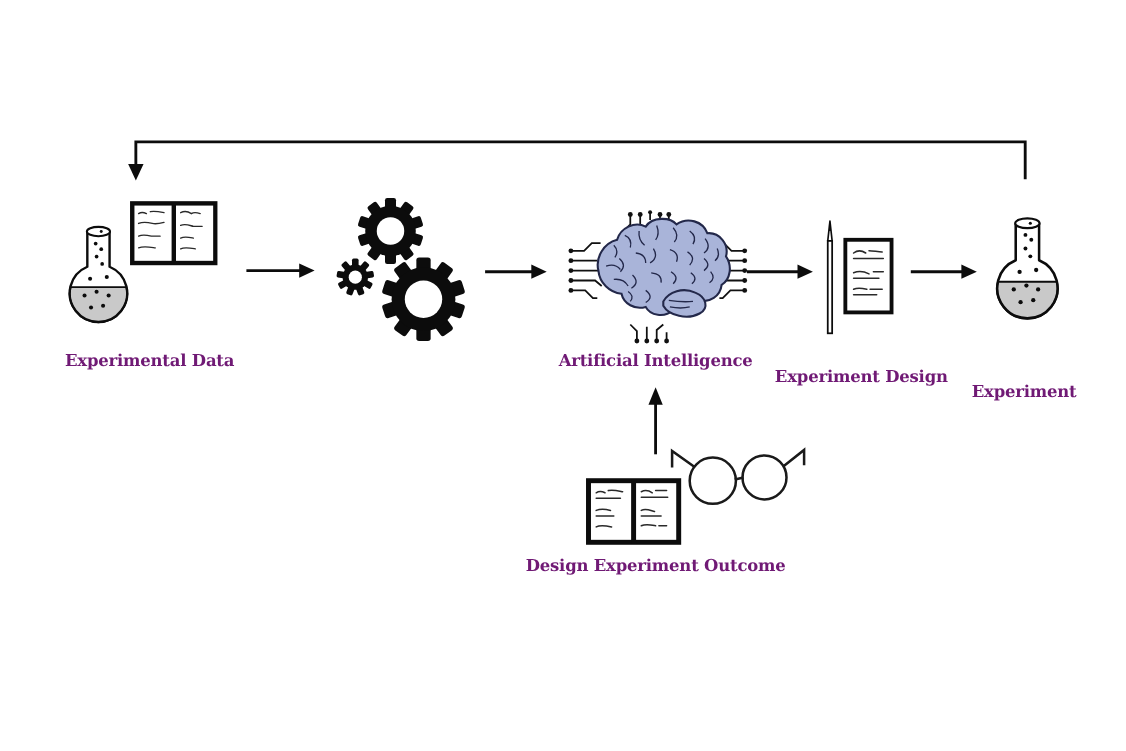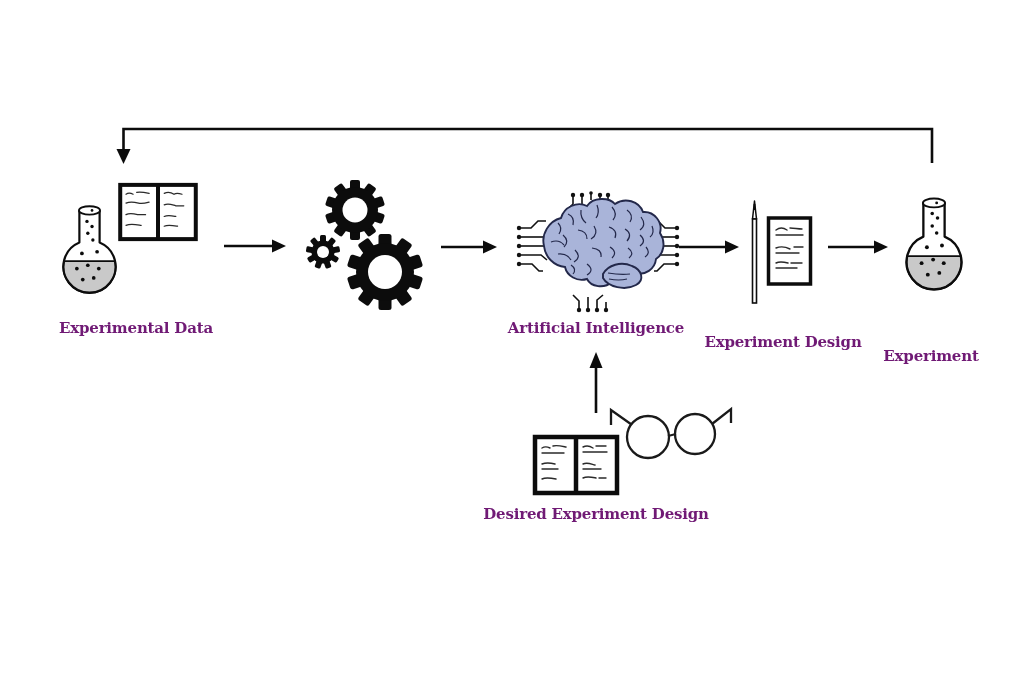--- a/index.html
+++ b/index.html
@@ -280,15 +280,15 @@
       </g>
     </g>
     <g stroke="#1a1a1a" stroke-width="2.3" fill="#ffffff">
       <path d="M103,27 V12 L127,29" fill="none"></path>
       <path d="M204,26 L223,11 V25" fill="none"></path>
       <circle cx="140" cy="39" r="21"></circle>
       <circle cx="187" cy="36" r="20"></circle>
       <line x1="160" y1="38" x2="168" y2="36"></line>
     </g>
   </svg>
-  <div class="node-label" style="left:596px;top:505px;">Desired Experiment Design</div>
+  <div class="node-label" style="left:596px;top:505px;">Design Experiment Outcome</div>
 
 </div>
 
 </body></html>

